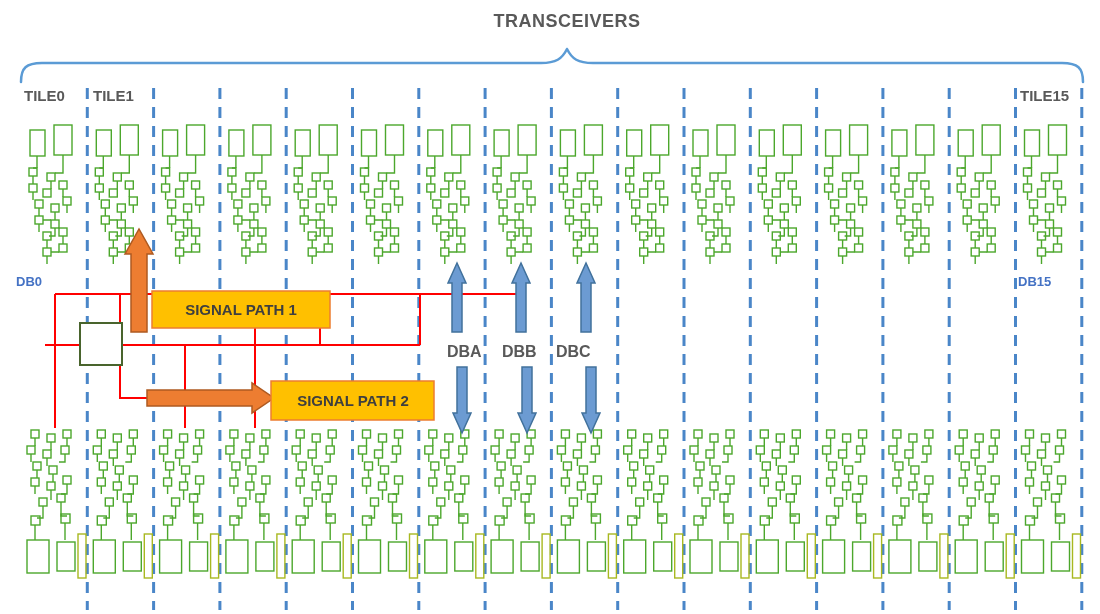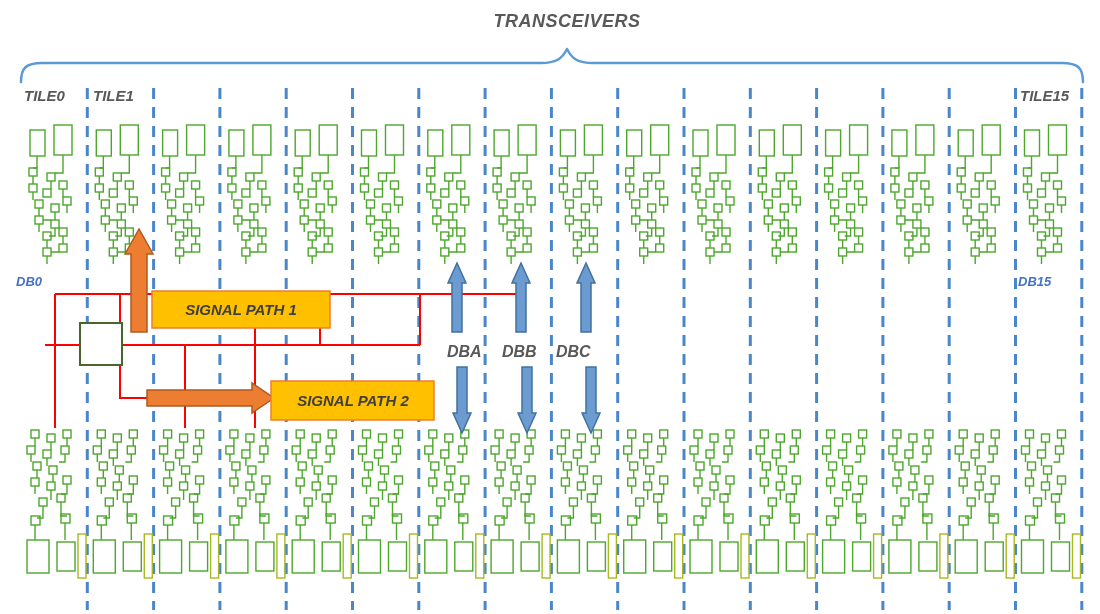--- a/index.html
+++ b/index.html
@@ -1,16 +1,16 @@
 <!DOCTYPE html>
 <html><head>
 <meta charset="utf-8">
 <style>
   html,body{margin:0;padding:0;background:#ffffff;}
-  .canvas{width:1100px;height:614px;position:relative;background:#ffffff;font-family:"Liberation Sans",sans-serif;overflow:hidden;font-style:italic;}
+  .canvas{width:1100px;height:614px;position:relative;background:#ffffff;font-family:"Liberation Sans",sans-serif;overflow:hidden;}
   text{font-family:"Liberation Sans",sans-serif;}
   .title-text{font-size:18px;font-weight:bold;fill:#595959;letter-spacing:.5px;}
   .tile-label{font-size:15px;font-weight:bold;fill:#595959;}
   .db-label{font-size:13px;font-weight:bold;fill:#4472C4;}
   .bus-label{font-size:16px;font-weight:bold;fill:#595959;}
   .sp-label{font-size:15px;font-weight:bold;fill:#3F3F3F;}
   .circuit{stroke:#4CA72C;fill:none;stroke-width:1.4;}
   .circuit-olive{stroke:#A8B820;}
   #dividers-layer line{stroke:#4A86C8;stroke-width:3;stroke-dasharray:11 8;}
   .red-net{stroke:#FF0000;stroke-width:2;fill:none;}

